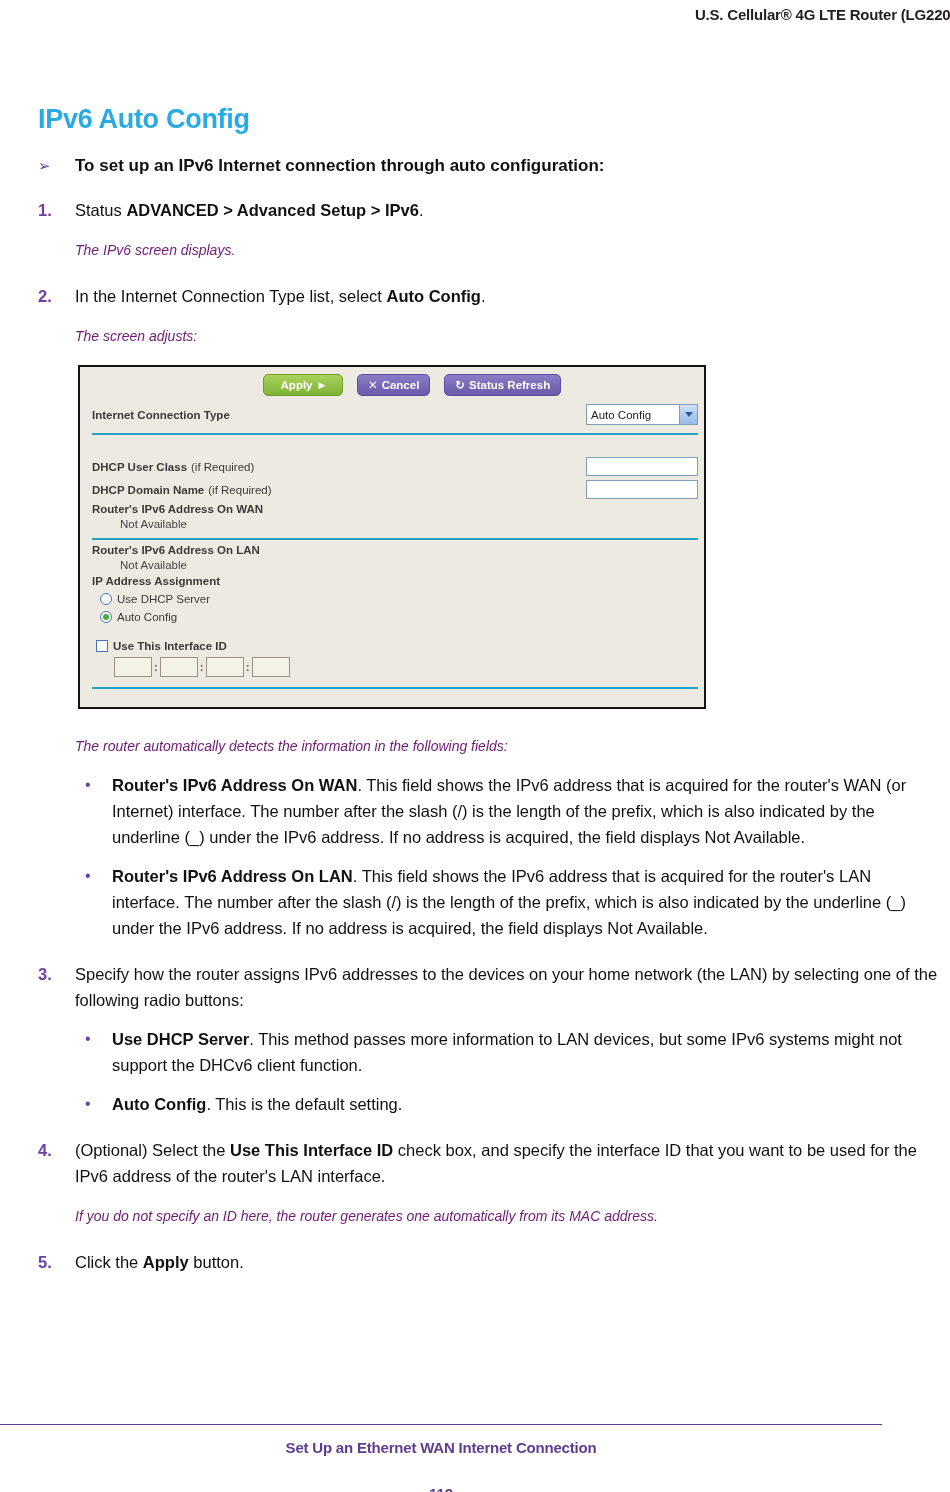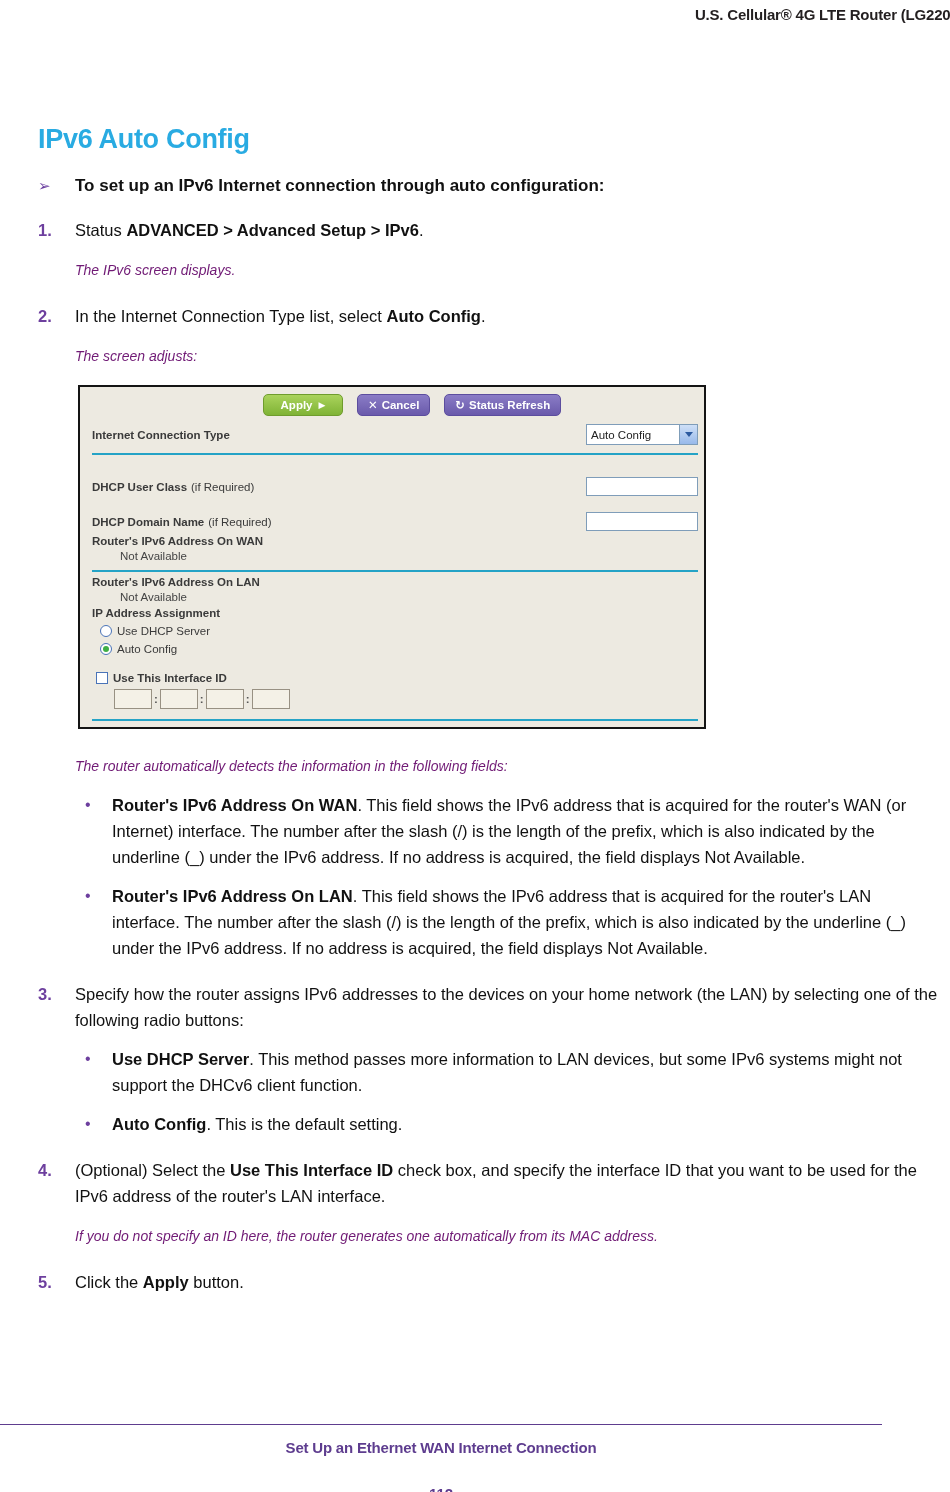--- a/index.html
+++ b/index.html
@@ -11,21 +11,21 @@
   
   .doc-header{
     position:absolute;top:6px;left:0;width:950px;text-align:right;
     font-size:15px;font-weight:700;color:#231f20;letter-spacing:-0.2px;padding-left:24px;
   }
   .doc-footer{position:absolute;top:1424px;left:0;width:882px;}
   .footer-rule{height:1px;background:#5e3d8f;width:100%;}
   .footer-section{margin-top:14px;text-align:center;font-size:15px;font-weight:700;color:#5e3d8f;letter-spacing:-0.2px;}
   .footer-page{margin-top:29px;text-align:center;font-size:15px;font-weight:700;color:#5e3d8f;}
   
-  .main{position:absolute;top:124px;left:38px;width:904px;}
+  .main{position:absolute;top:104px;left:38px;width:904px;}
   h1.section-heading{
     margin:0;font-size:27px;font-weight:700;color:#29abe2;letter-spacing:-0.3px;
   }
   .proc-intro{display:flex;margin-top:20px;align-items:flex-start;}
   .proc-arrow{width:37px;color:#6b3fa0;font-size:15px;line-height:22px;flex:none;}
   .proc-text{font-size:17px;font-weight:700;color:#111;line-height:22px;}
   .step{display:flex;margin-top:20px;}
   .step-num{width:37px;flex:none;font-weight:700;color:#6d3f9e;font-size:16.5px;line-height:26px;}
   .step-body{flex:1;font-size:16.5px;line-height:26px;color:#111;}
   .b{font-weight:700;margin-top:37px;}
@@ -126,21 +126,21 @@
           </div>
         </div>
 
         <div class="teal-rule"></div>
 
         <div class="shot-row" style="margin-top:22px;">
           <span><span class="shot-label">DHCP User Class</span><span class="shot-note">(if Required)</span></span>
           <input class="ui-input" value="" style="">
         </div>
 
-        <div class="shot-row" style="margin-top:16px;">
+        <div class="shot-row" style="margin-top:4px;">
           <span><span class="shot-label">DHCP Domain Name</span><span class="shot-note">(if Required)</span></span>
           <input class="ui-input" value="" style="">
         </div>
 
         <div class="plain-line shot-label">Router's IPv6 Address On WAN</div>
         <div class="indent-line">Not Available</div>
 
         <div class="teal-rule"></div>
 
         <div class="plain-line shot-label">Router's IPv6 Address On LAN</div>

